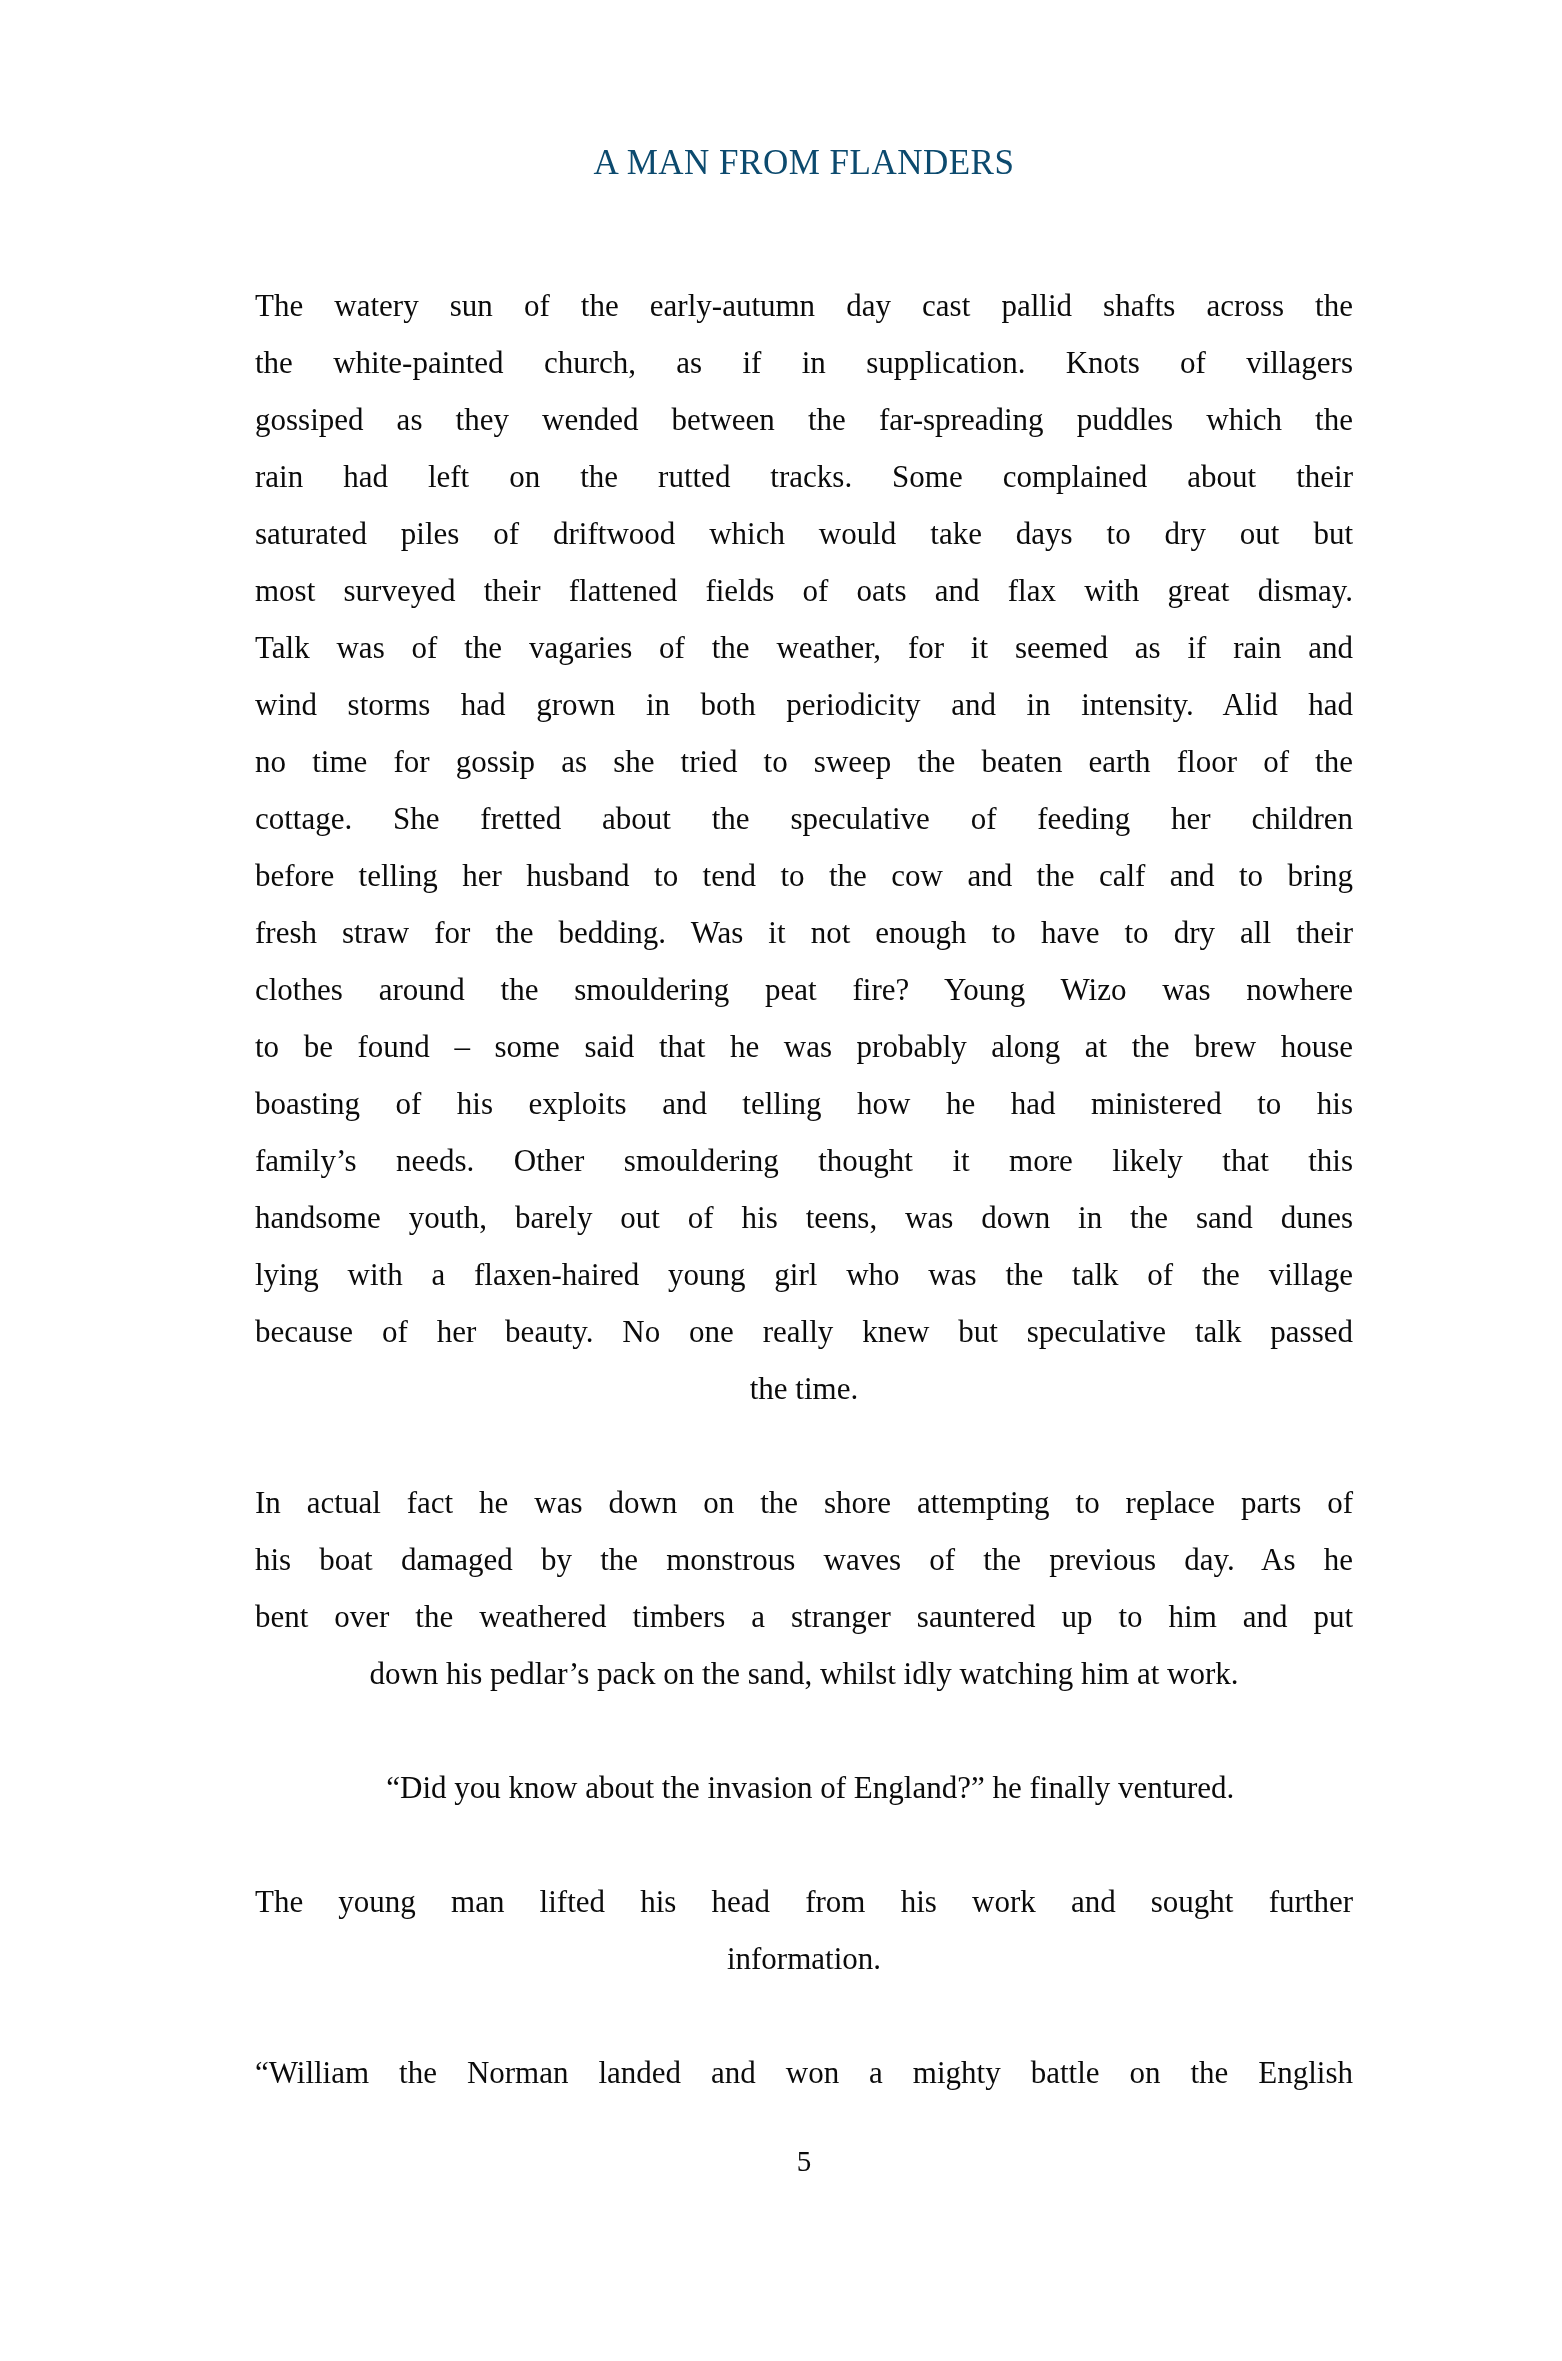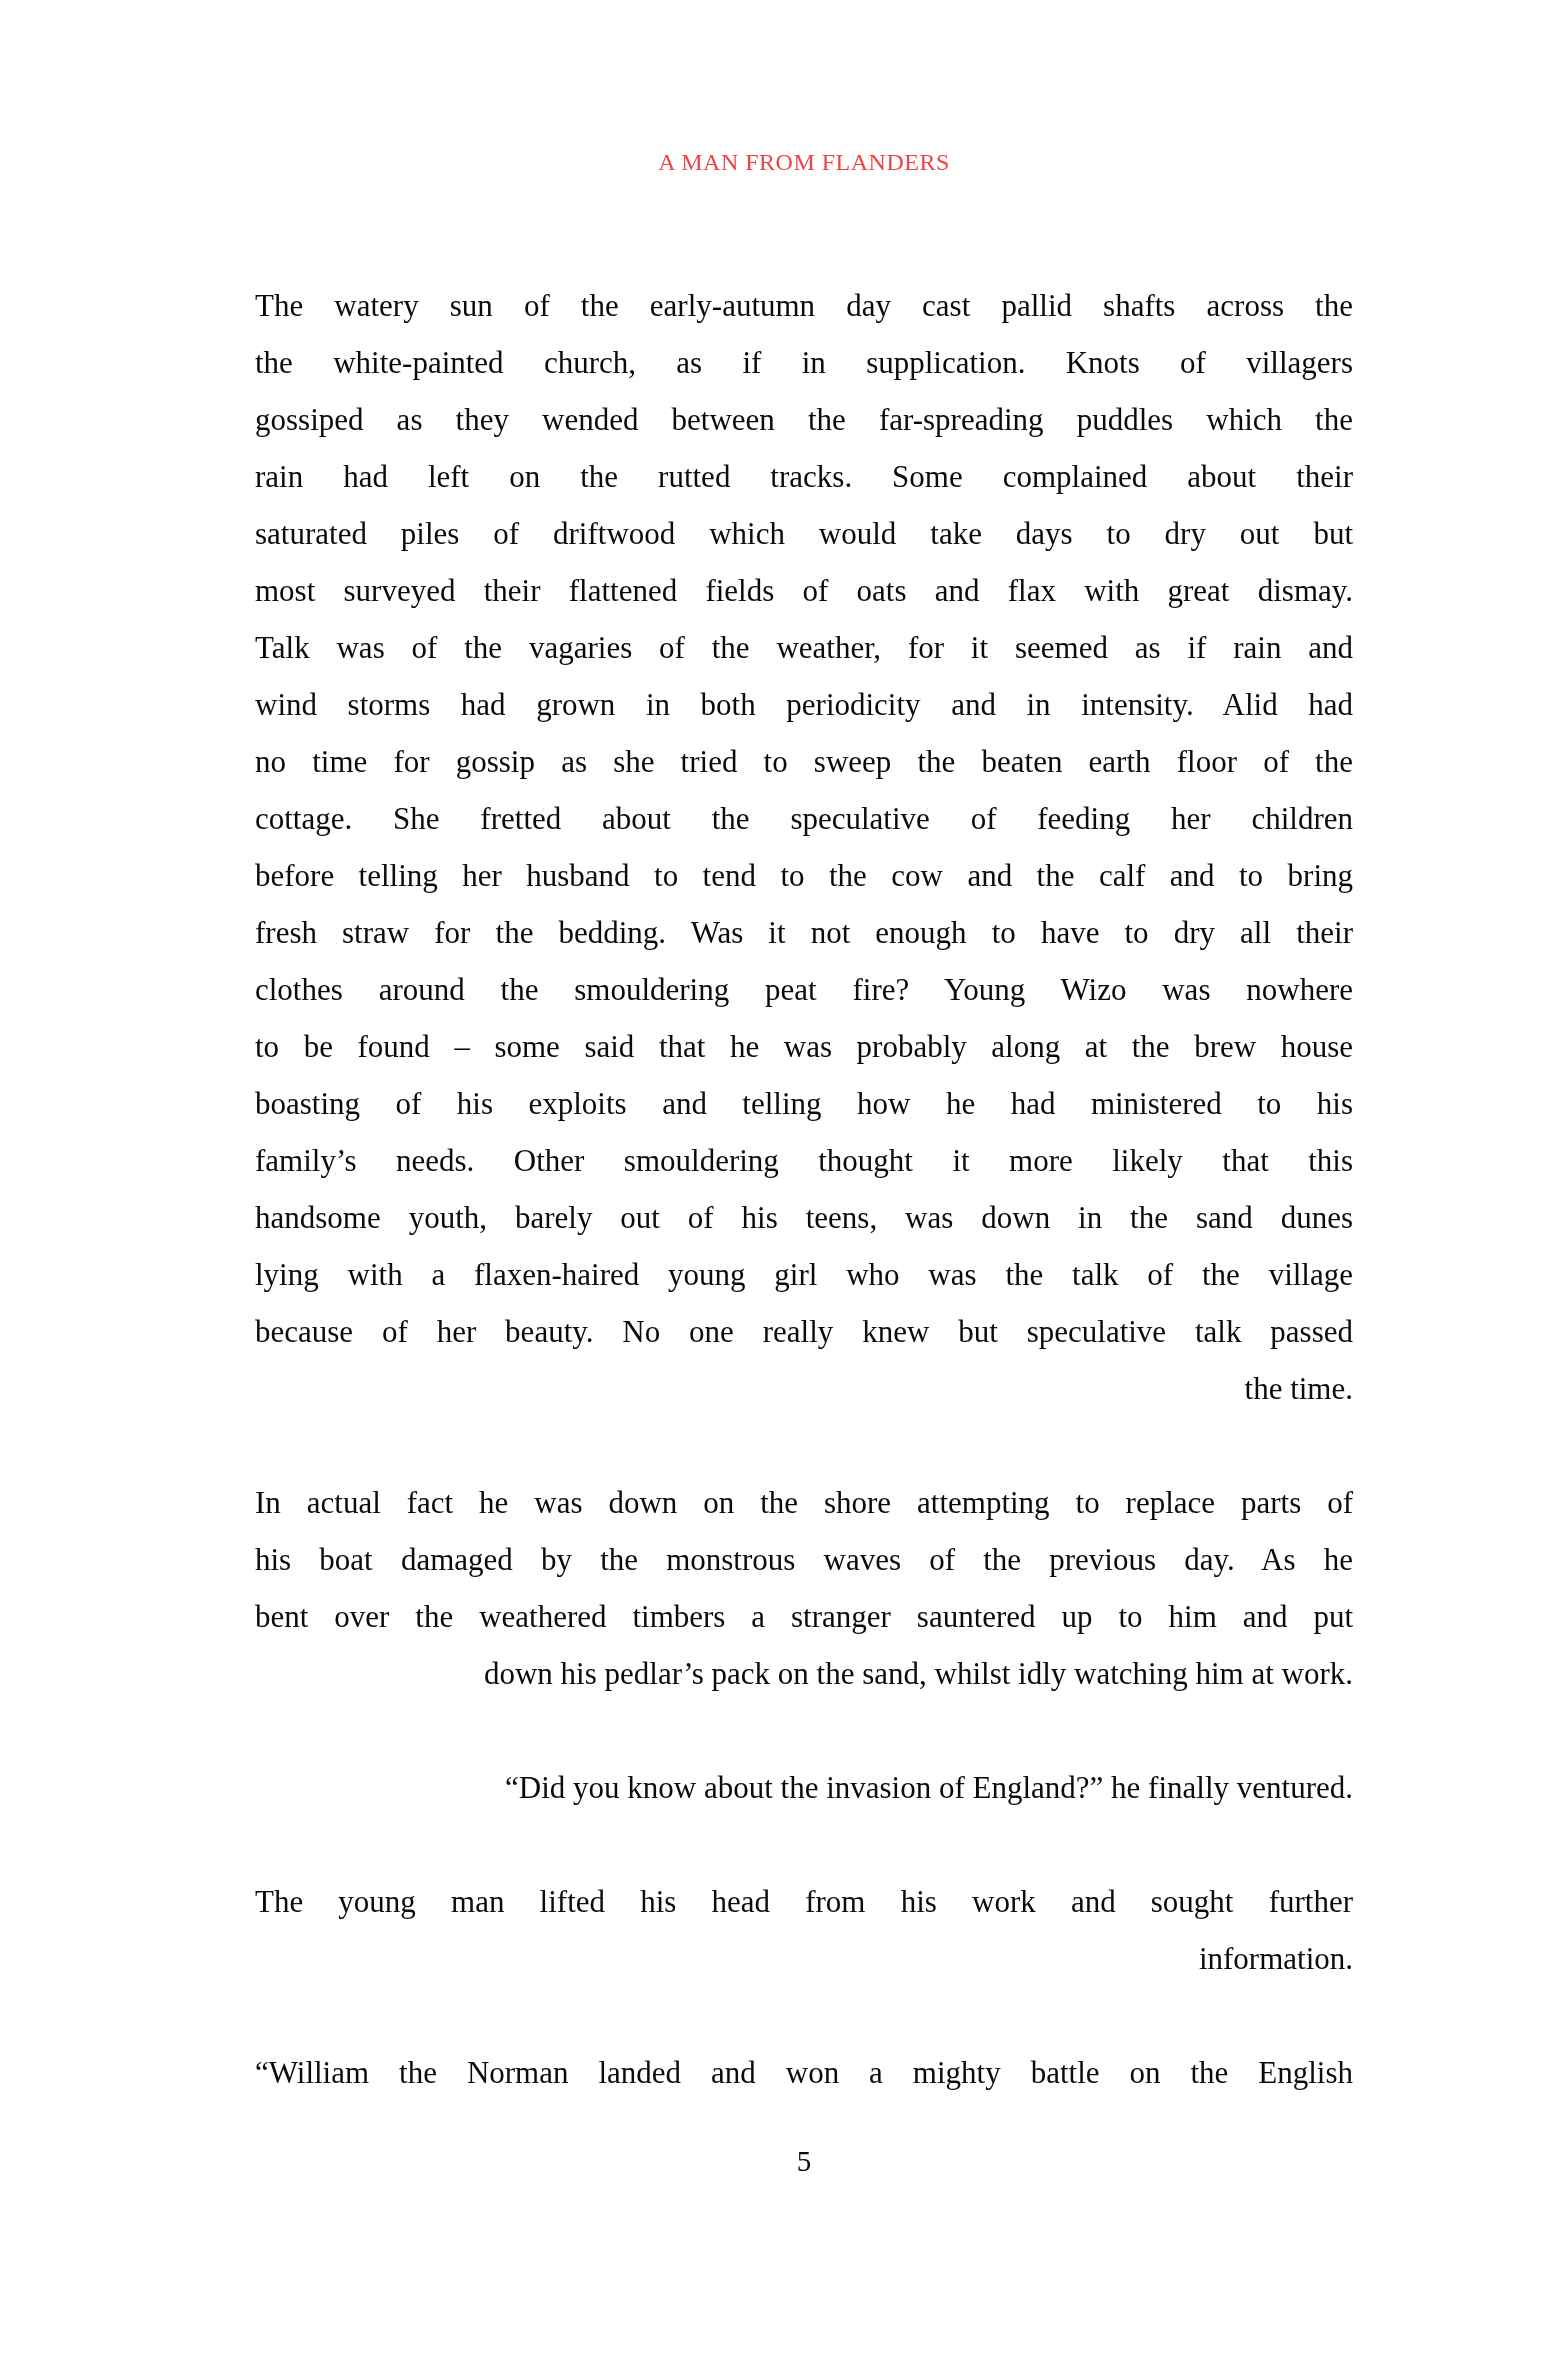--- a/index.html
+++ b/index.html
@@ -21,38 +21,38 @@
     background: #ffffff;
   }
   .content {
     position: absolute;
     left: 255px;
     top: 0;
     width: 1098px;
   }
   .title {
     margin: 143px 0 0 0;
-    font-size: 24px;
+    font-size: 35px;
     line-height: 39px;
     font-weight: normal;
     text-align: center;
     letter-spacing: 0.5px;
-    color: #ef4444;
+    color: #0c4a6e;
   }
   .body-text {
     margin-top: 95px;
   }
   .para {
     margin: 0 0 57px 0;
   }
   .line {
     font-size: 31px;
     line-height: 57px;
     white-space: normal;
-    text-align: right;
+    text-align: center;
   }
   .line.just {
     text-align: justify;
     text-align-last: justify;
   }
   .line.indent {
     text-indent: 12.7px;
   }
   .page-num {
     margin-top: -13.7px;

